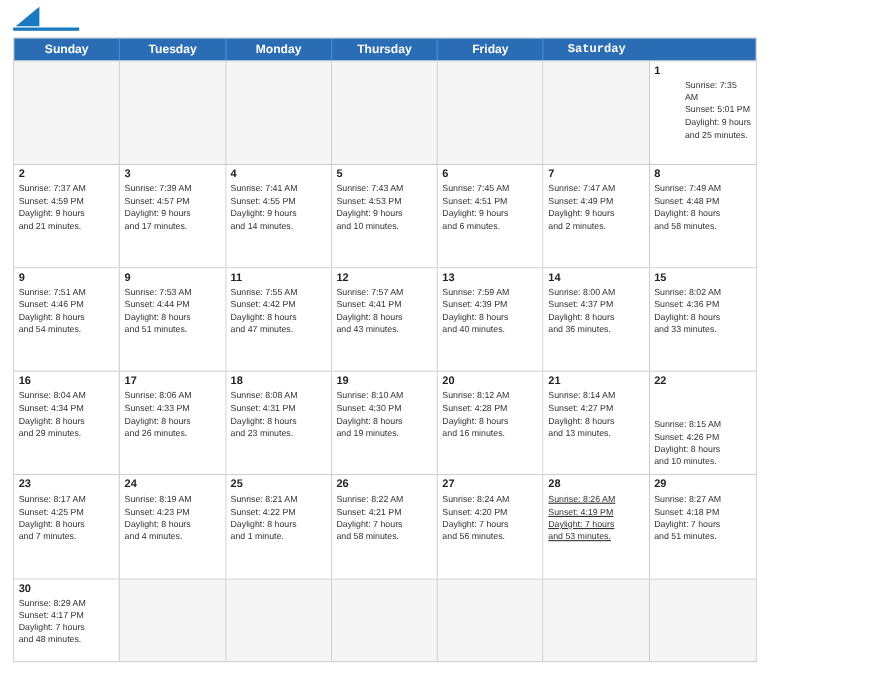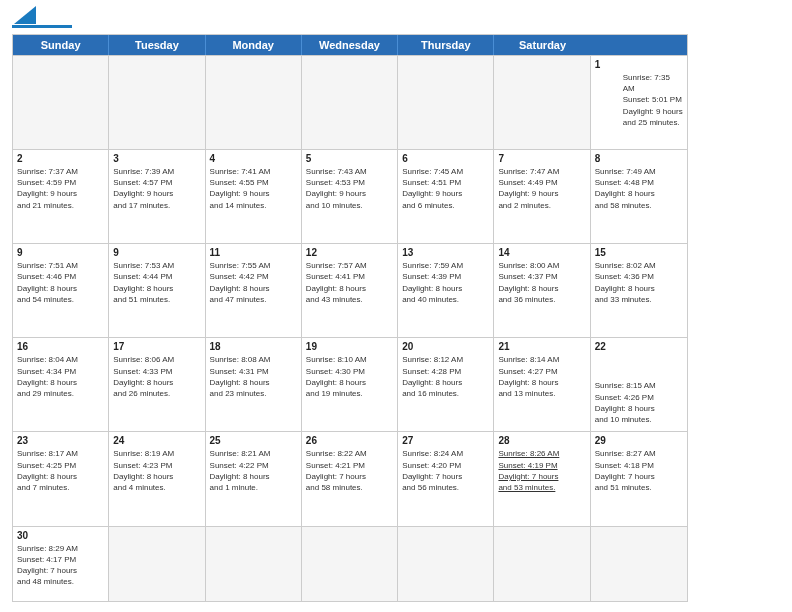--- a/index.html
+++ b/index.html
@@ -67,21 +67,21 @@
       background: #2a6db5;
     }
     .cal-header-cell {
       color: #fff;
       font-size: 11px;
       font-weight: bold;
       padding: 4px 4px;
       text-align: center;
       border-right: 1px solid #4a8ed5;
     }
-    .cal-header-cell:last-child { border-right: none; }
+    .cal-header-cell:last-child { border-right: none; font-family: Liberation Mono, monospace; }
     .cal-body {
       flex: 1;
       display: flex;
       flex-direction: column;
     }
     .cal-row {
       display: grid;
       grid-template-columns: repeat(7, 1fr);
       flex: 1;
       border-top: 1px solid #ccc;
@@ -133,22 +133,22 @@
       <h1></h1>
       <h2></h2>
     </div>
   </div>
 
   <div class="calendar">
     <div class="cal-header">
     <div class="cal-header-cell">Sunday</div>
         <div class="cal-header-cell">Tuesday</div>
         <div class="cal-header-cell">Monday</div>
-        <div class="cal-header-cell">Wednesday</div>
         <div class="cal-header-cell">Thursday</div>
+        <div class="cal-header-cell">Friday</div>
         <div class="cal-header-cell">Saturday</div>
       </div>
     <div class="cal-body">
     <div class="cal-row">
           <div class="cal-cell empty"></div>
           <div class="cal-cell empty"></div>
           <div class="cal-cell empty"></div>
           <div class="cal-cell empty"></div>
           <div class="cal-cell empty"></div>
           <div class="cal-cell empty"></div>

